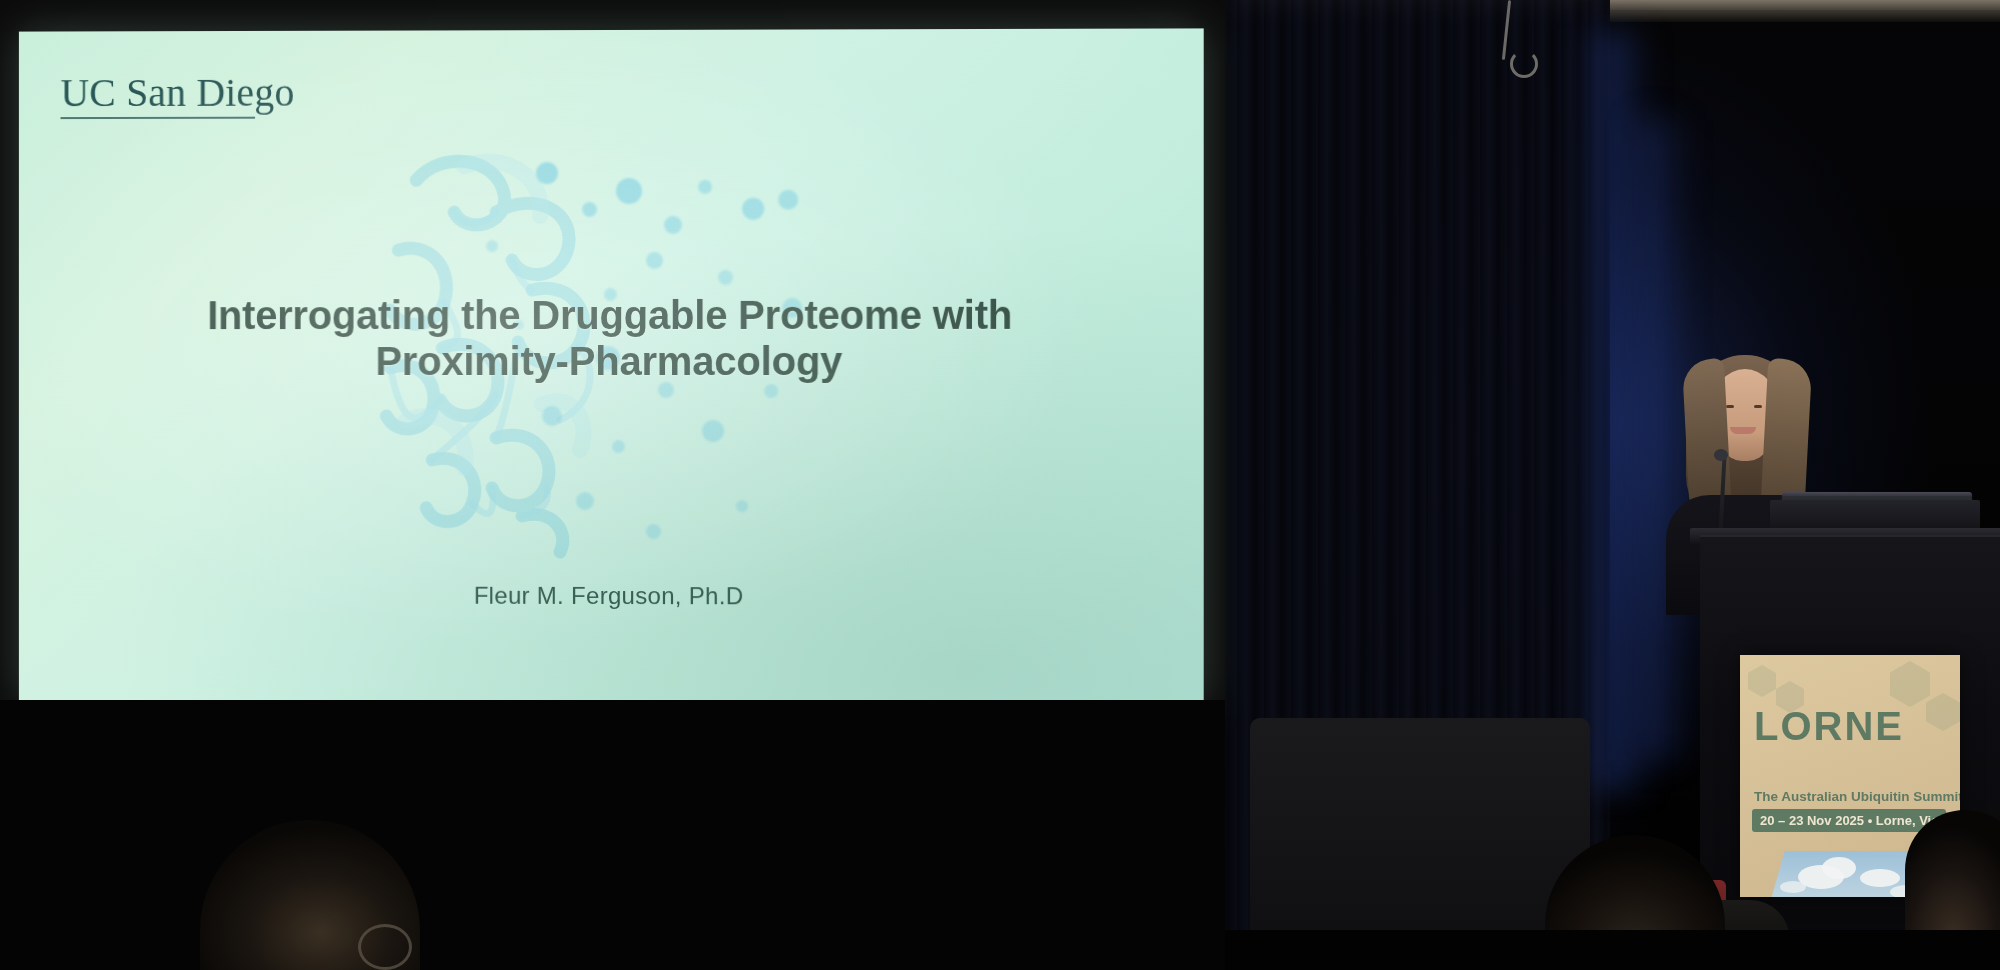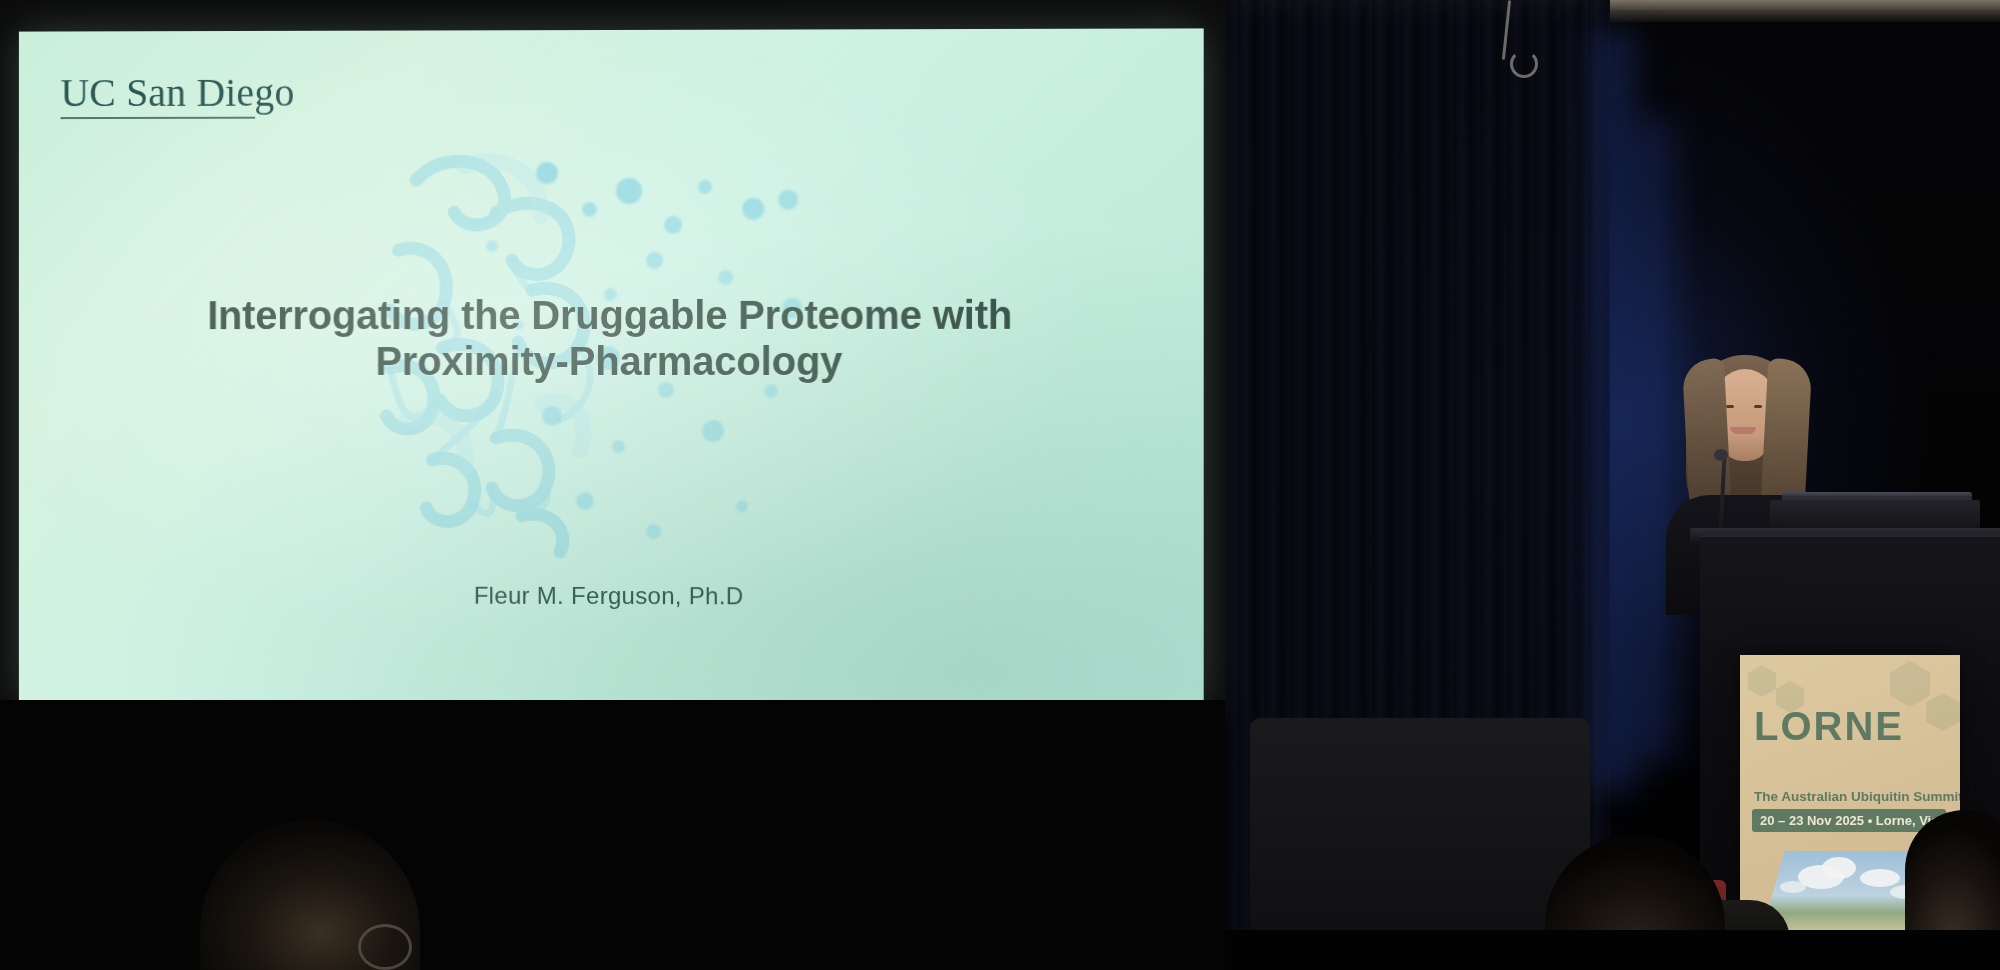--- a/index.html
+++ b/index.html
@@ -94,21 +94,21 @@
   .hair-front-r{position:absolute;left:104px;top:4px;width:44px;height:165px;
     background:linear-gradient(180deg,#8a7258,#4d3e2e);border-radius:10px 30px 24px 18px;transform:rotate(3deg);}
   .eye{position:absolute;width:8px;height:3px;background:#3a2a20;border-radius:2px;opacity:.85;}
   .mouth{position:absolute;left:70px;top:72px;width:26px;height:7px;background:#b9766a;border-radius:0 0 12px 12px;opacity:.9;}
   .torso{position:absolute;left:6px;top:140px;width:170px;height:120px;
     background:linear-gradient(180deg,#14141a 0%,#0b0b0f 100%);border-radius:44px 44px 0 0;}
   .hand{position:absolute;left:58px;top:238px;width:34px;height:16px;
     background:linear-gradient(180deg,#c49a7c,#9c7659);border-radius:10px;transform:rotate(-8deg);}
 
   
-  .banner{position:absolute;left:1740px;top:655px;width:220px;height:315px;
+  .banner{position:absolute;left:1740px;top:655px;width:220px;height:242px;
     background:linear-gradient(160deg,#ddc9a0 0%,#d6c098 45%,#cdb68d 100%);
     box-shadow:0 0 18px rgba(0,0,0,.55);overflow:hidden;}
   .banner-hex{position:absolute;border:2px solid rgba(108,138,112,.45);opacity:.55;}
   .hexshape{width:28px;height:32px;clip-path:polygon(50% 0%,100% 25%,100% 75%,50% 100%,0% 75%,0% 25%);
     background:rgba(108,138,112,.30);border:none;}
   .banner-lorne{position:absolute;left:14px;top:52px;font-size:40px;font-weight:bold;color:#5f7a63;
     letter-spacing:2px;line-height:.96;}
   .banner-ubi{position:absolute;left:12px;top:90px;font-size:39px;font-weight:bold;color:#5f7a63;
     letter-spacing:1px;line-height:.96;white-space:nowrap;}
   .banner-ubi .hexmark{display:inline-block;width:22px;height:24px;vertical-align:-3px;

